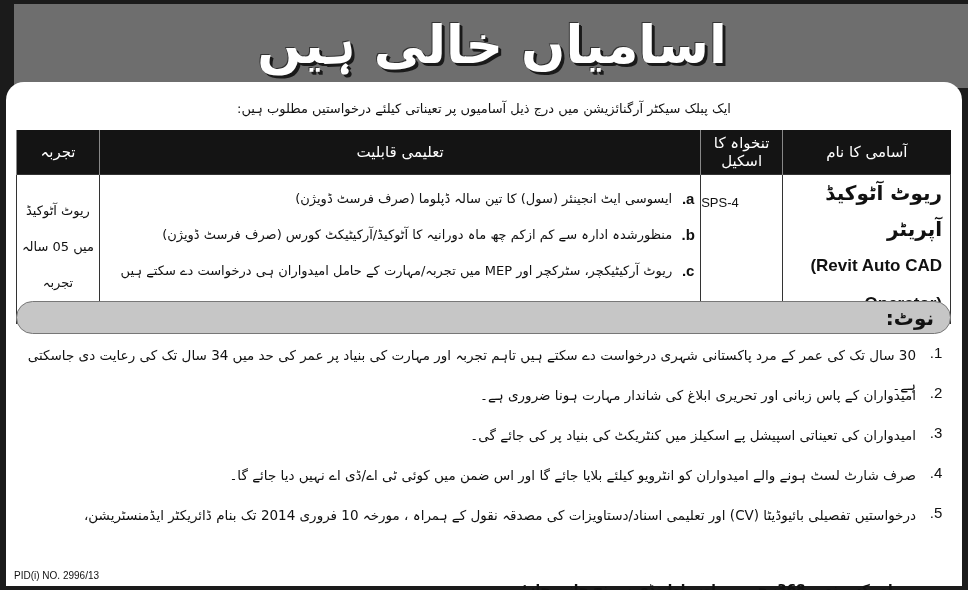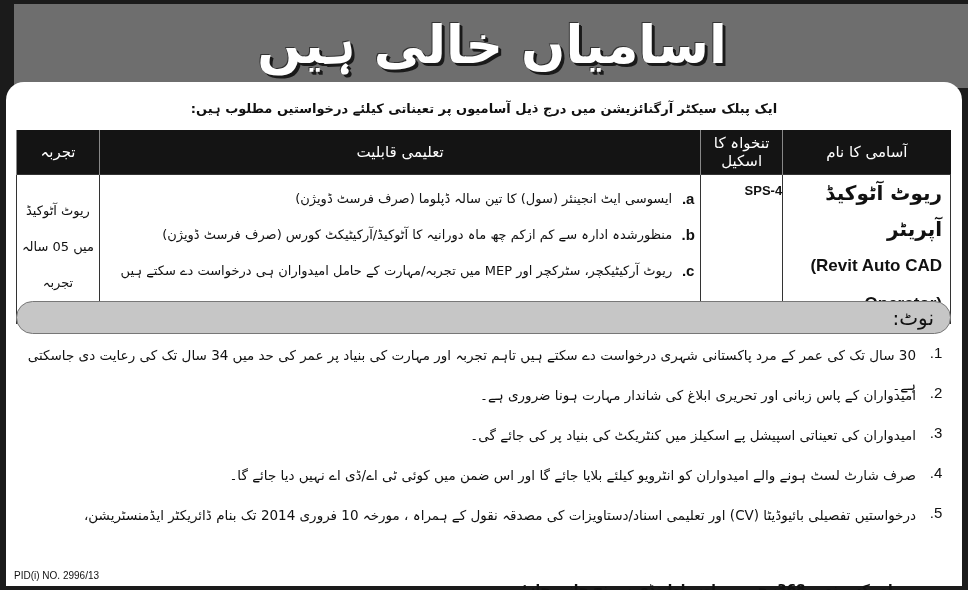--- a/index.html
+++ b/index.html
@@ -25,21 +25,21 @@
   .sheet {
     position: absolute; left: 6px; top: 82px; width: 956px; height: 486px;
     background: #ffffff; border-radius: 18px 18px 0 0;
   }
   .sheet-bottom {
     position: absolute; left: 6px; top: 565px; width: 956px; height: 21px;
     background: #ffffff;
   }
   .intro {
     position: absolute; left: 0; right: 0; top: 96px; height: 26px;
-    text-align: center; direction: rtl; font-size: 13px; line-height: 26px; font-weight: bold;
+    text-align: center; direction: rtl; font-size: 13px; line-height: 26px;
   }
 
   table.jobs {
     position: absolute; left: 16px; top: 130px; width: 935px;
     border-collapse: collapse; direction: rtl;
   }
   table.jobs th {
     background: #141414; color: #fff; font-weight: normal;
     height: 44px; font-size: 15px; border-left: 1px solid #888;
   }
@@ -47,35 +47,35 @@
     border: 1px solid #333; vertical-align: top; font-size: 13px;
   }
   .col-name { width: 168px; }
   .col-scale { width: 82px; margin-top: 32px; }
   .col-qual { width: 602px; }
   .col-exp { width: 83px; }
 
   .post-name { text-align: right; padding: 0 8px 0 6px; }
   .post-urdu { font-size: 20px; font-weight: bold; line-height: 36px; display: block; }
   .post-eng { font-family: "Liberation Sans", sans-serif; font-weight: bold; font-size: 17px; line-height: 38px; display: block; direction: ltr; text-align: right; }
-  .scale { text-align: right; font-family: "Liberation Sans", sans-serif; font-weight: bold; font-size: 16px; padding-top: 8px; }
+  .scale { text-align: left; font-family: "Liberation Sans", sans-serif; font-weight: normal; font-size: 16px; padding-top: 20px; }
   .qual-list { list-style: none; padding: 6px 0 0 0; }
   .qual-list li { display: flex; direction: rtl; align-items: center; height: 36px; font-size: 13px; }
   .qual-list .mark { font-family: "Liberation Sans", sans-serif; font-weight: bold; font-size: 15px; width: 24px; text-align: center; }
   .qual-list .qtext { padding-right: 4px; }
   .exp { text-align: center; font-size: 13px; padding-top: 18px; }
   .exp span { display: block; line-height: 36px; }
 
   .note-bar {
     position: absolute; left: 16px; top: 301px; width: 935px; height: 33px;
     background: #c6c6c6; border: 1px solid #777; border-radius: 17px;
   }
   .note-label {
     position: absolute; right: 16px; top: 0; height: 33px; line-height: 33px;
-    font-size: 20px; font-weight: normal; direction: rtl; letter-spacing: 2px;
+    font-size: 20px; font-weight: bold; direction: rtl; letter-spacing: 2px;
   }
 
   .notes { position: absolute; left: 20px; top: 340px; width: 930px; list-style: none; direction: rtl; }
   .notes li { display: flex; direction: rtl; align-items: flex-start; font-size: 13.5px; }
   .notes .num { font-family: "Liberation Sans", sans-serif; font-size: 15px; width: 28px; text-align: center; flex: none; padding-top: 4px; }
   .notes .ntext { line-height: 30px; padding-right: 6px; }
   .notes li.n1 { height: 40px; }
   .notes li.n2, .notes li.n3, .notes li.n4 { height: 40px; }
   .notes li.n5 { height: 64px; }
   .ntext .addr { display: block; font-weight: bold; margin-top: 44px; }

